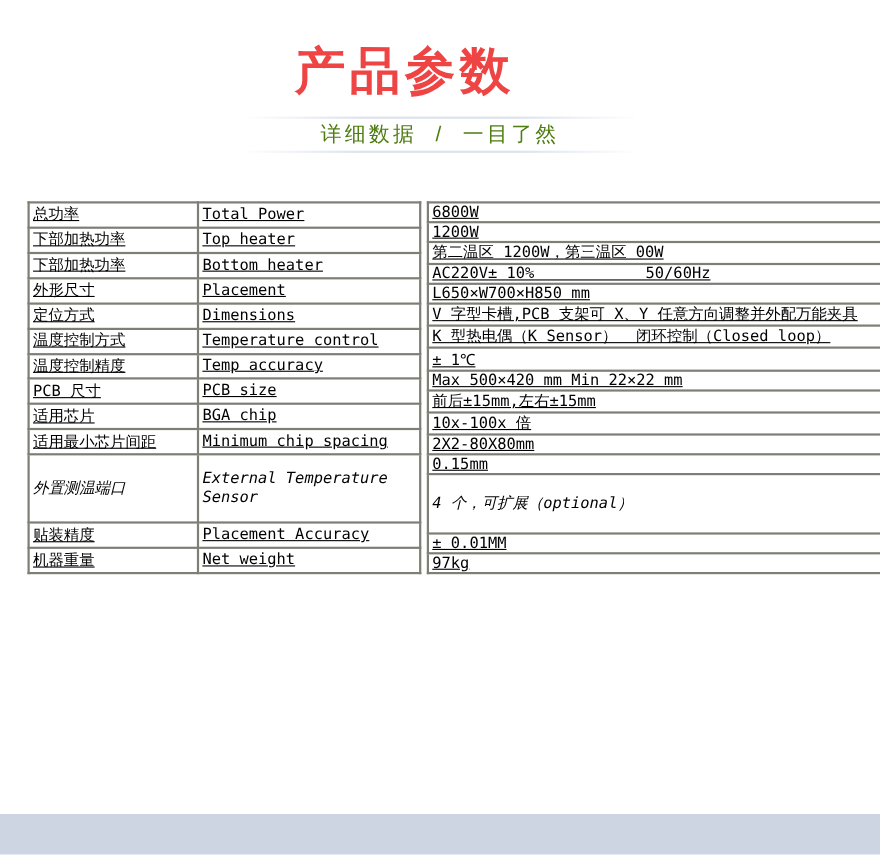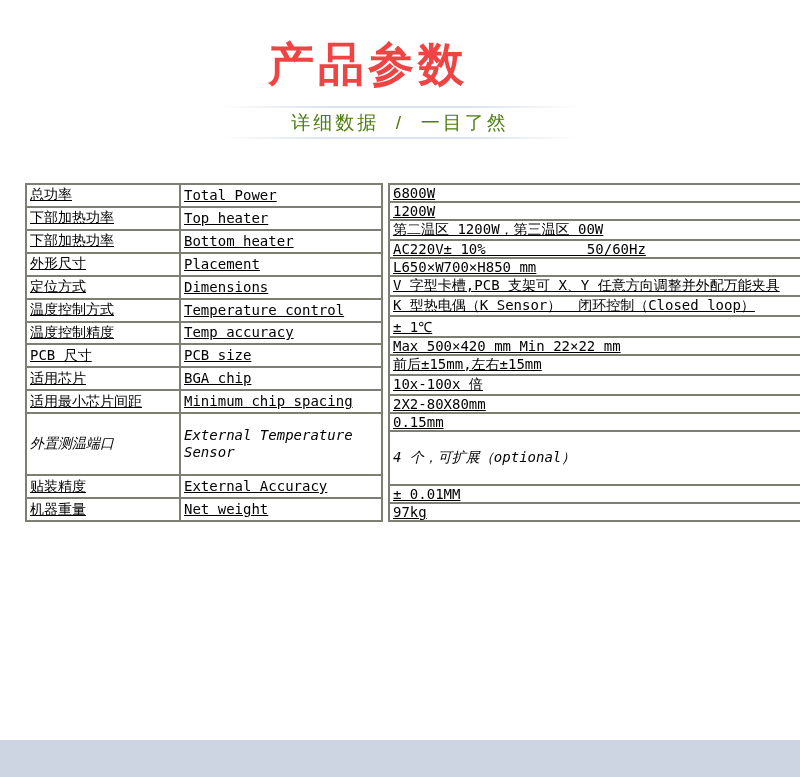--- a/index.html
+++ b/index.html
@@ -111,21 +111,21 @@
           <td class="cn">适用最小芯片间距</td>
           <td class="en">Minimum chip spacing</td>
         </tr>
     <tr class="tall">
           <td class="cn">外置测温端口</td>
           <td class="en">External Temperature
 Sensor</td>
         </tr>
     <tr class="r">
           <td class="cn">贴装精度</td>
-          <td class="en">External Accuracy</td>
+          <td class="en">Placement Accuracy</td>
         </tr>
     <tr class="r">
           <td class="cn">机器重量</td>
           <td class="en">Net weight</td>
         </tr>
   </tbody>
     </table>
   <table class="t-right">
     <tbody>
         <tr class="r">

